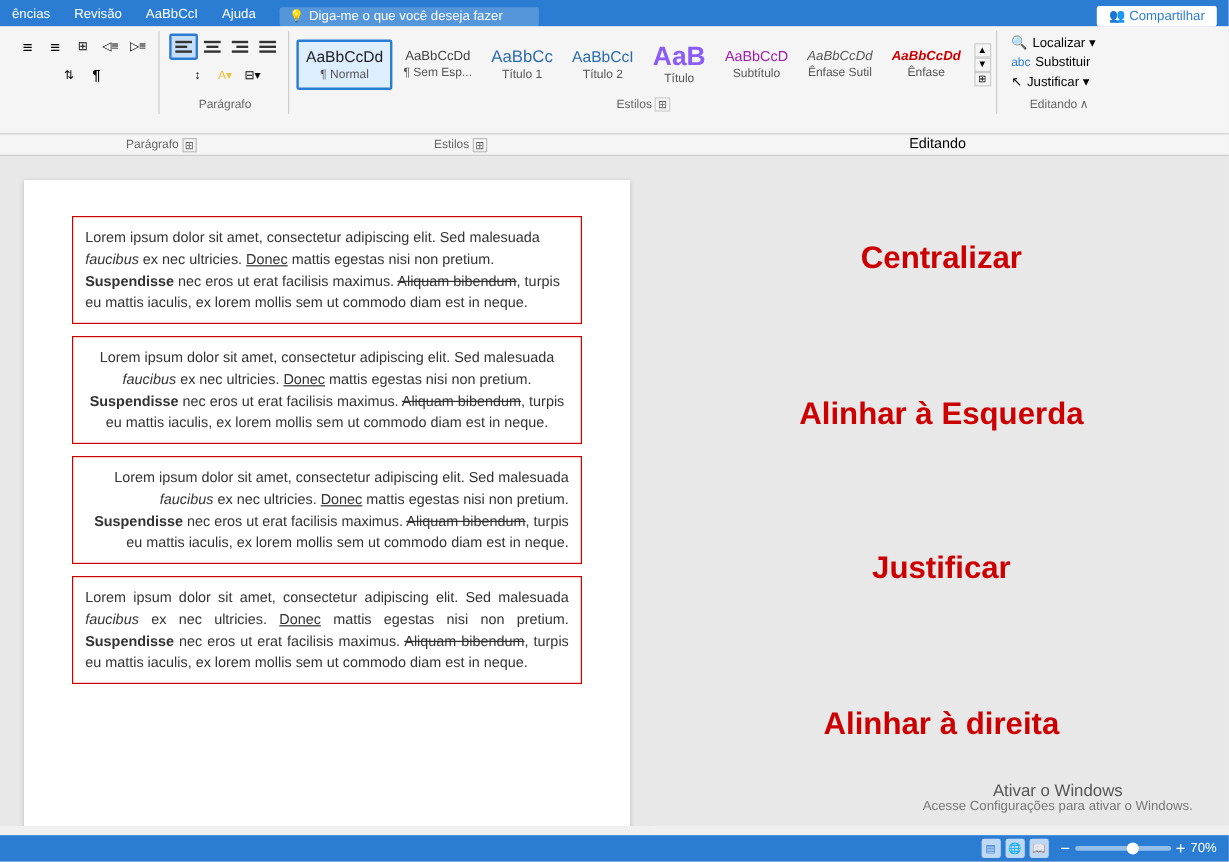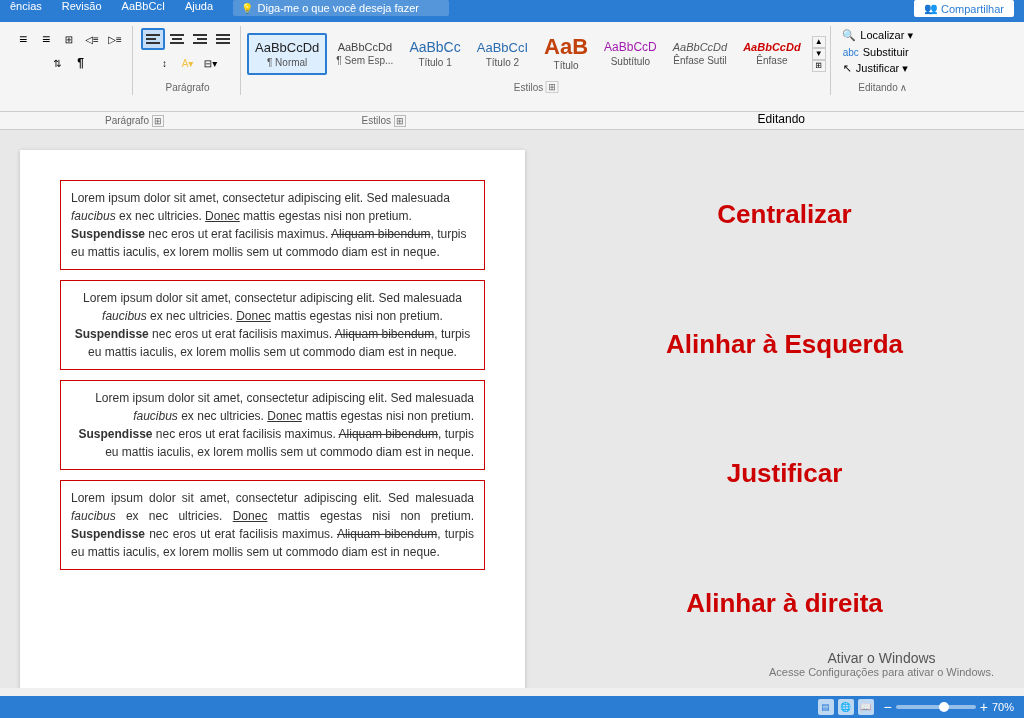--- a/index.html
+++ b/index.html
@@ -14,21 +14,21 @@
     .toolbar-btn { background: transparent; border: 1px solid transparent; padding: 2px 3px; cursor: pointer; border-radius: 2px; font-size: 12px; display: flex; align-items: center; justify-content: center; min-width: 22px; height: 22px; }
     .toolbar-btn.highlighted { background: #c5ddf7; border: 2px solid #2b7cd3; }
 
     .style-item { border: 1px solid transparent; padding: 2px 6px; cursor: pointer; border-radius: 2px; white-space: nowrap; font-size: 11px; height: 42px; display: flex; flex-direction: column; align-items: center; justify-content: center; min-width: 60px; }
     .style-item.active { border: 2px solid #2b7cd3; background: #ddeeff; }
     .style-name { font-size: 10px; color: #555; margin-top: 2px; }
 
     .style-normal { font-size: 13px; color: #222; }
     .style-semp { font-size: 11px; color: #444; }
     .style-titulo1 { font-size: 14px; color: #2b6cb0; font-weight: normal; }
-    .style-titulo { font-size: 22px; font-weight: bold; color: #c2410c; line-height: 1; }
+    .style-titulo { font-size: 22px; font-weight: bold; color: #8b5cf6; line-height: 1; }
     .style-subtitulo { font-size: 11px; color: #888; }
     .edit-btn { background: transparent; border: none; cursor: pointer; font-size: 11px; text-align: left; padding: 1px 4px; white-space: nowrap; border-radius: 2px; }
 
     
     .section-labels { background: #f5f5f5; border-bottom: 1px solid #ccc; display: flex; height: 18px; padding: 0 6px; }
     .section-label { font-size: 10px; color: #666; padding: 0 40px 0 0; display: flex; align-items: center; }
 
     
     .main-area { display: flex; height: calc(718px - 22px - 30px - 90px - 18px); }
 
@@ -67,21 +67,21 @@
     .view-icon { width: 16px; height: 16px; background: rgba(255,255,255,0.7); border-radius: 2px; cursor: pointer; display: flex; align-items: center; justify-content: center; font-size: 9px; color: #2b7cd3; }
 
     
     .para-row { display: flex; gap: 1px; align-items: center; }
     .list-btn { font-size: 14px; display: flex; align-items: center; justify-content: center; }
 
     
     .style-scroll { display: flex; flex-direction: column; justify-content: center; margin-left: 2px; }
     .style-scroll-btn { background: transparent; border: 1px solid #ccc; width: 14px; height: 12px; font-size: 8px; cursor: pointer; display: flex; align-items: center; justify-content: center; }
 
-    .top-bar { display: flex; align-items: flex-start; justify-content: space-between; background: #2b7cd3; color: white; padding: 0 10px; height: 22px; font-size: 11px; }
+    .top-bar { display: flex; align-items: flex-end; justify-content: space-between; background: #2b7cd3; color: white; padding: 0 10px; height: 22px; font-size: 11px; }
     .top-bar-left { display: flex; gap: 20px; }
     .top-bar-right { display: flex; gap: 8px; align-items: center; }
     .share-btn { background: white; color: #2b7cd3; border: none; padding: 2px 10px; font-size: 11px; cursor: pointer; border-radius: 2px; display: flex; align-items: center; gap: 3px; }
   </style>
 </head>
 <body>
 
 <div class="top-bar">
   <div class="top-bar-left">
     <span style="cursor:pointer">ências</span>

